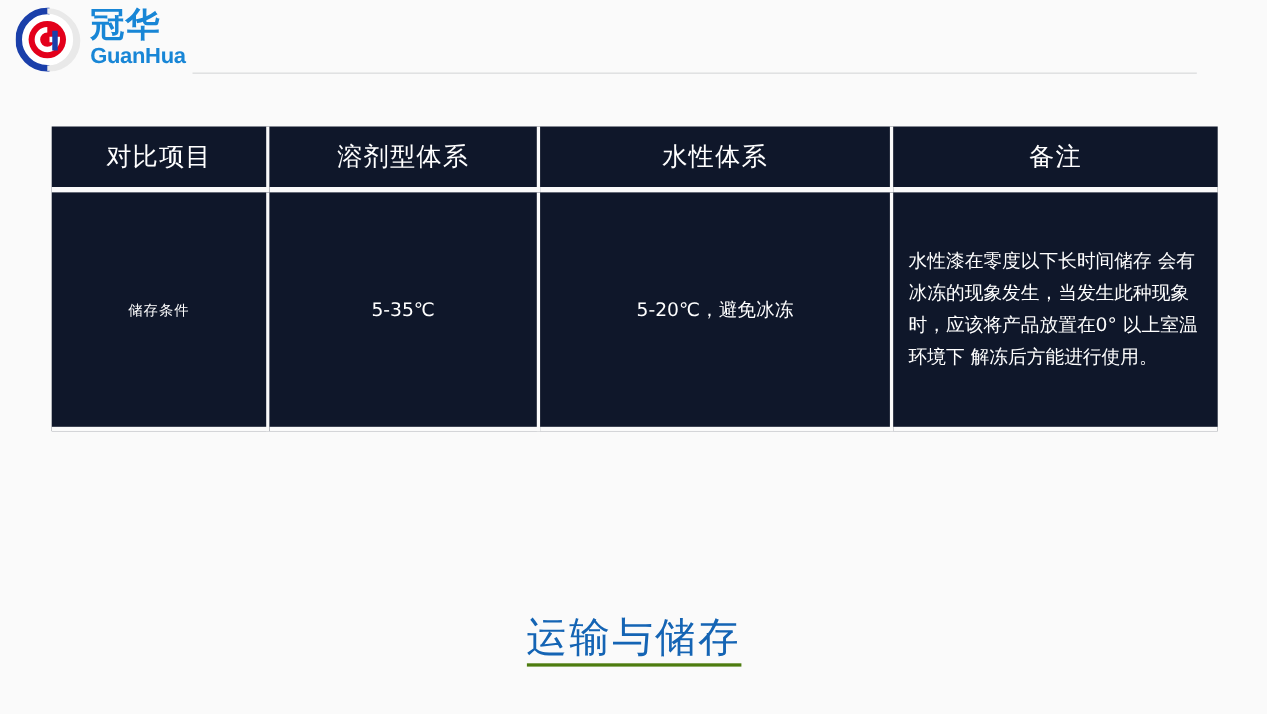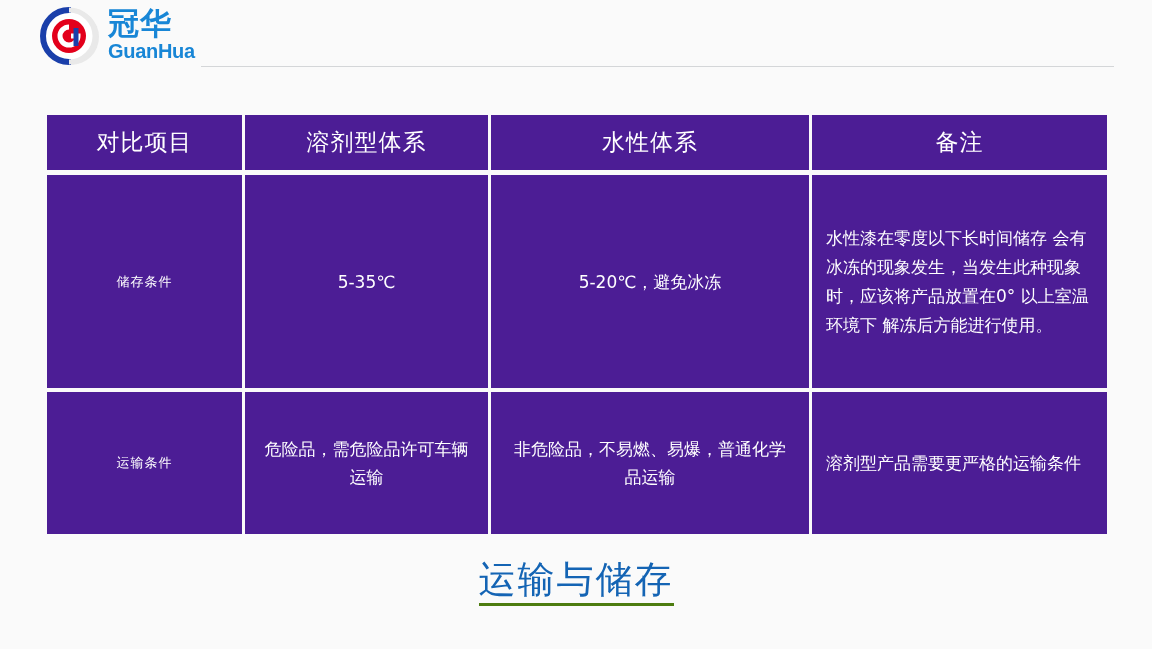--- a/index.html
+++ b/index.html
@@ -14,21 +14,20 @@
     overflow: hidden;
     position: relative;
   }
 
   
   #topbar {
     position: absolute;
     left: 0; top: 0;
     width: 1009px;
     height: 96px;
-    margin-left: 26px;
   }
 
   #logo-block {
     position: absolute;
     left: 10px;
     top: 4px;
     width: 180px;
     height: 66px;
   }
   #logo-mark {
@@ -91,21 +90,21 @@
   #compare-table {
     position: absolute;
     left: 47px;
     top: 115px;
     width: 1060px;
     border-collapse: separate;
     border-spacing: 0;
     table-layout: fixed;
   }
   #compare-table td, #compare-table th {
-    background: #4c1d95;
+    background: #0f172a;
     color: #ffffff;
     vertical-align: middle;
     padding: 0;
     border: 0;
   }
   .col-0 { width: 198px; }
   .col-1 { width: 246px; }
   .col-2 { width: 321px; }
   .col-3 { width: 295px; }
 
@@ -219,24 +218,18 @@
       <th>备注</th>
     </tr>
   </thead>
   <tbody>
     <tr class="row-1">
       <td class="cell-label sep-r">储存条件</td>
       <td class="cell-center sep-r cell-pad">5-35℃</td>
       <td class="cell-center sep-r cell-pad">5-20℃，避免冰冻</td>
       <td class="cell-left">水性漆在零度以下长时间储存 会有冰冻的现象发生，当发生此种现象时，应该将产品放置在0° 以上室温环境下 解冻后方能进行使用。</td>
     </tr>
-    <tr class="row-2">
-      <td class="cell-label sep-r">运输条件</td>
-      <td class="cell-center sep-r cell-pad">危险品，需危险品许可车辆运输</td>
-      <td class="cell-center sep-r cell-pad">非危险品，不易燃、易爆，普通化学品运输</td>
-      <td class="cell-left">溶剂型产品需要更严格的运输条件</td>
-    </tr>
   </tbody>
 </table>
 
 <div id="footer-heading">
   <span>运输与储存</span>
 </div>
 
 </body></html>

